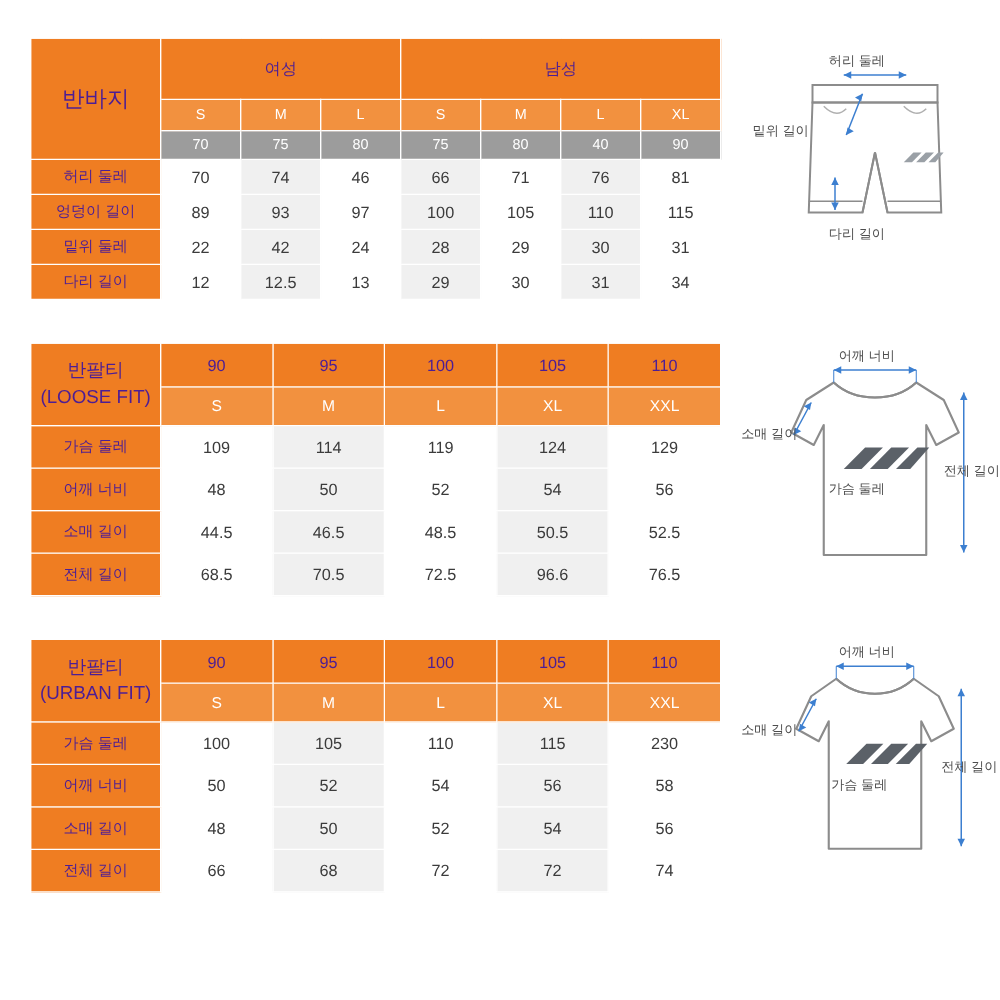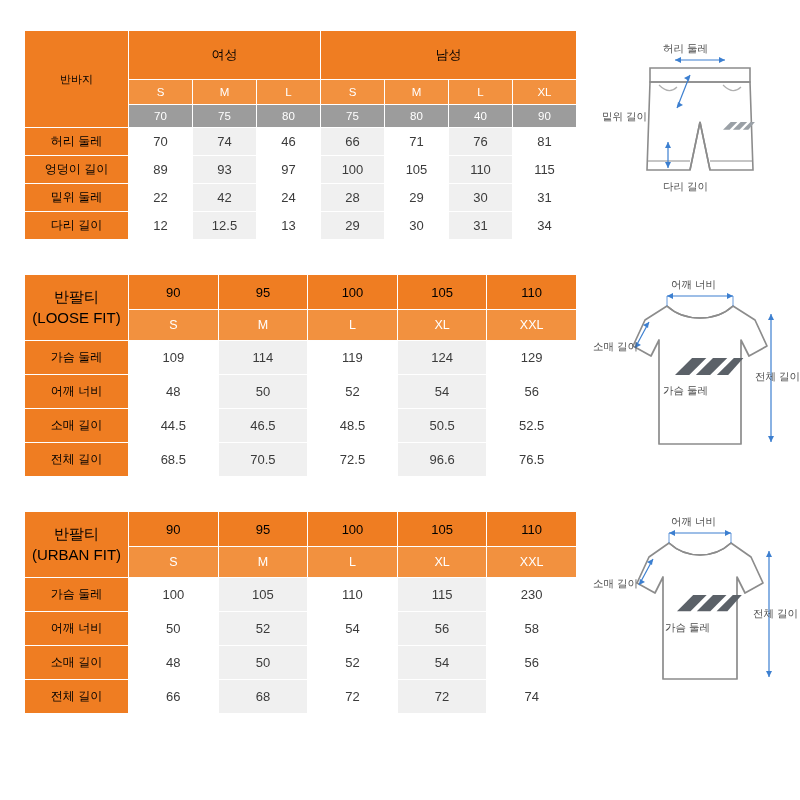--- a/index.html
+++ b/index.html
@@ -36,32 +36,32 @@
     text-align: center;
     vertical-align: middle;
     font-weight: normal;
     padding: 0;
   }
   
   .t-shorts { width: 552px; }
   .t-shorts col.lbl { width: 104px; }
   .t-shorts col.c { width: 64px; }
 
-  .orange { background: #ef7d22; color: #000000; }
+  .orange { background: #ef7d22; color: #4c1d95; }
   .orange-light { background: #f2913f; color: #ffffff; }
   .gray { background: #9c9c9c; color: #ffffff; }
   .cell-white { background: #ffffff; color: #3b3b3b; }
   .cell-gray { background: #f0f0f0; color: #3b3b3b; }
 
   .t-shorts .hdr-main { height: 48px; font-size: 13px; }
   .t-shorts .hdr-size { height: 24px; font-size: 11.5px; }
   .t-shorts .hdr-num { height: 22px; font-size: 11.5px; }
   .t-shorts .row { height: 28px; font-size: 13px; }
   .t-shorts .rowlabel { font-size: 12px; }
-  .t-shorts .corner { font-size: 11px; }
+  .t-shorts .corner { font-size: 18px; }
 
   
   .t-tee { width: 552px; }
   .t-tee col.lbl { width: 104px; }
   .t-tee col.c { width: 89.6px; }
   .t-tee .hdr-num { height: 34px; font-size: 13px; }
   .t-tee .hdr-size { height: 30px; font-size: 12.5px; }
   .t-tee .row { height: 34px; font-size: 13px; }
   .t-tee .rowlabel { font-size: 12px; }
   .t-tee .corner { font-size: 15px; line-height: 1.35; height: 64px;}
@@ -194,21 +194,21 @@
 
         <line x1="85" y1="45" x2="72" y2="78" stroke="#3c7fd0" stroke-width="1.2"></line>
         <path d="M85 45 l-1 6 l-5 -3 z" fill="#3c7fd0"></path>
         <path d="M72 78 l1 -6 l5 3 z" fill="#3c7fd0"></path>
 
         <line x1="63" y1="112" x2="63" y2="138" stroke="#3c7fd0" stroke-width="1.2"></line>
         <path d="M63 112 l-3 6 h6 z" fill="#3c7fd0"></path>
         <path d="M63 138 l-3 -6 h6 z" fill="#3c7fd0"></path>
       </svg>
       <span class="fig-label" style="left:58px; top:12px;">허리 둘레</span>
-      <span class="fig-label" style="left:-3px; top:80px;">밑위 길이</span>
+      <span class="fig-label" style="left:-3px; top:68px;">밑위 길이</span>
       <span class="fig-label" style="left:58px; top:150px;">다리 길이</span>
     </div>
   </div>
 
   <div class="block">
 
     <table class="t-tee">
       <colgroup>
         <col class="lbl">
           <col class="c">

